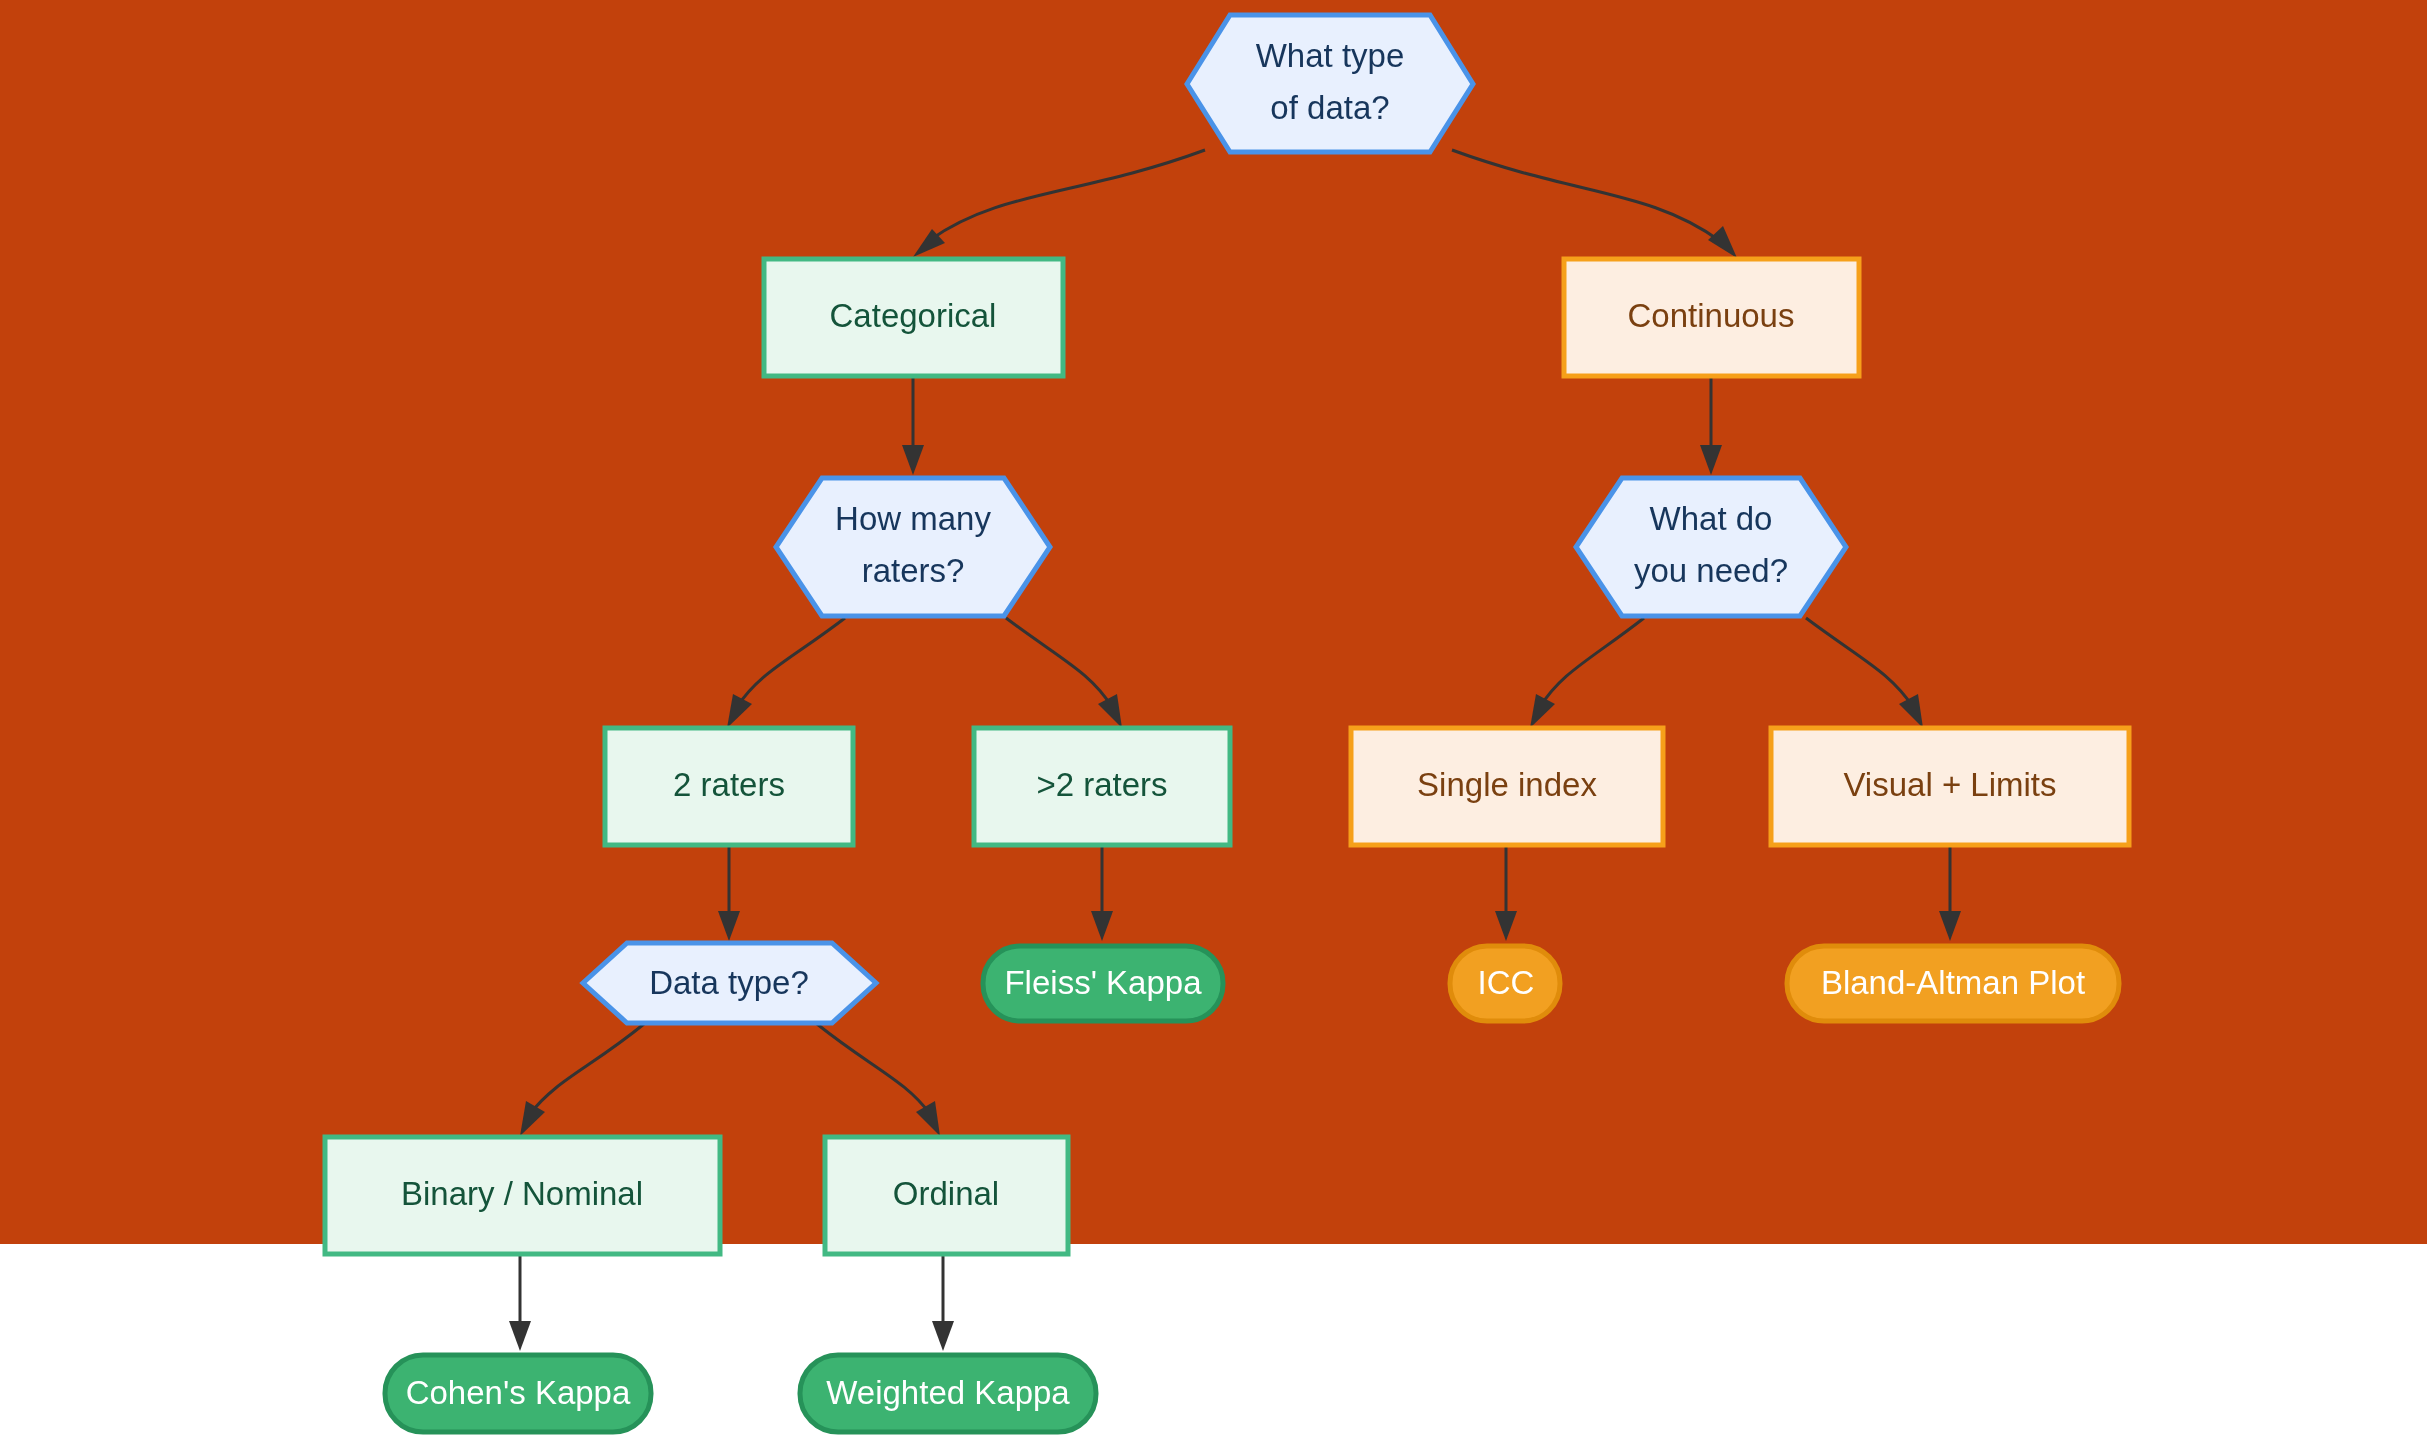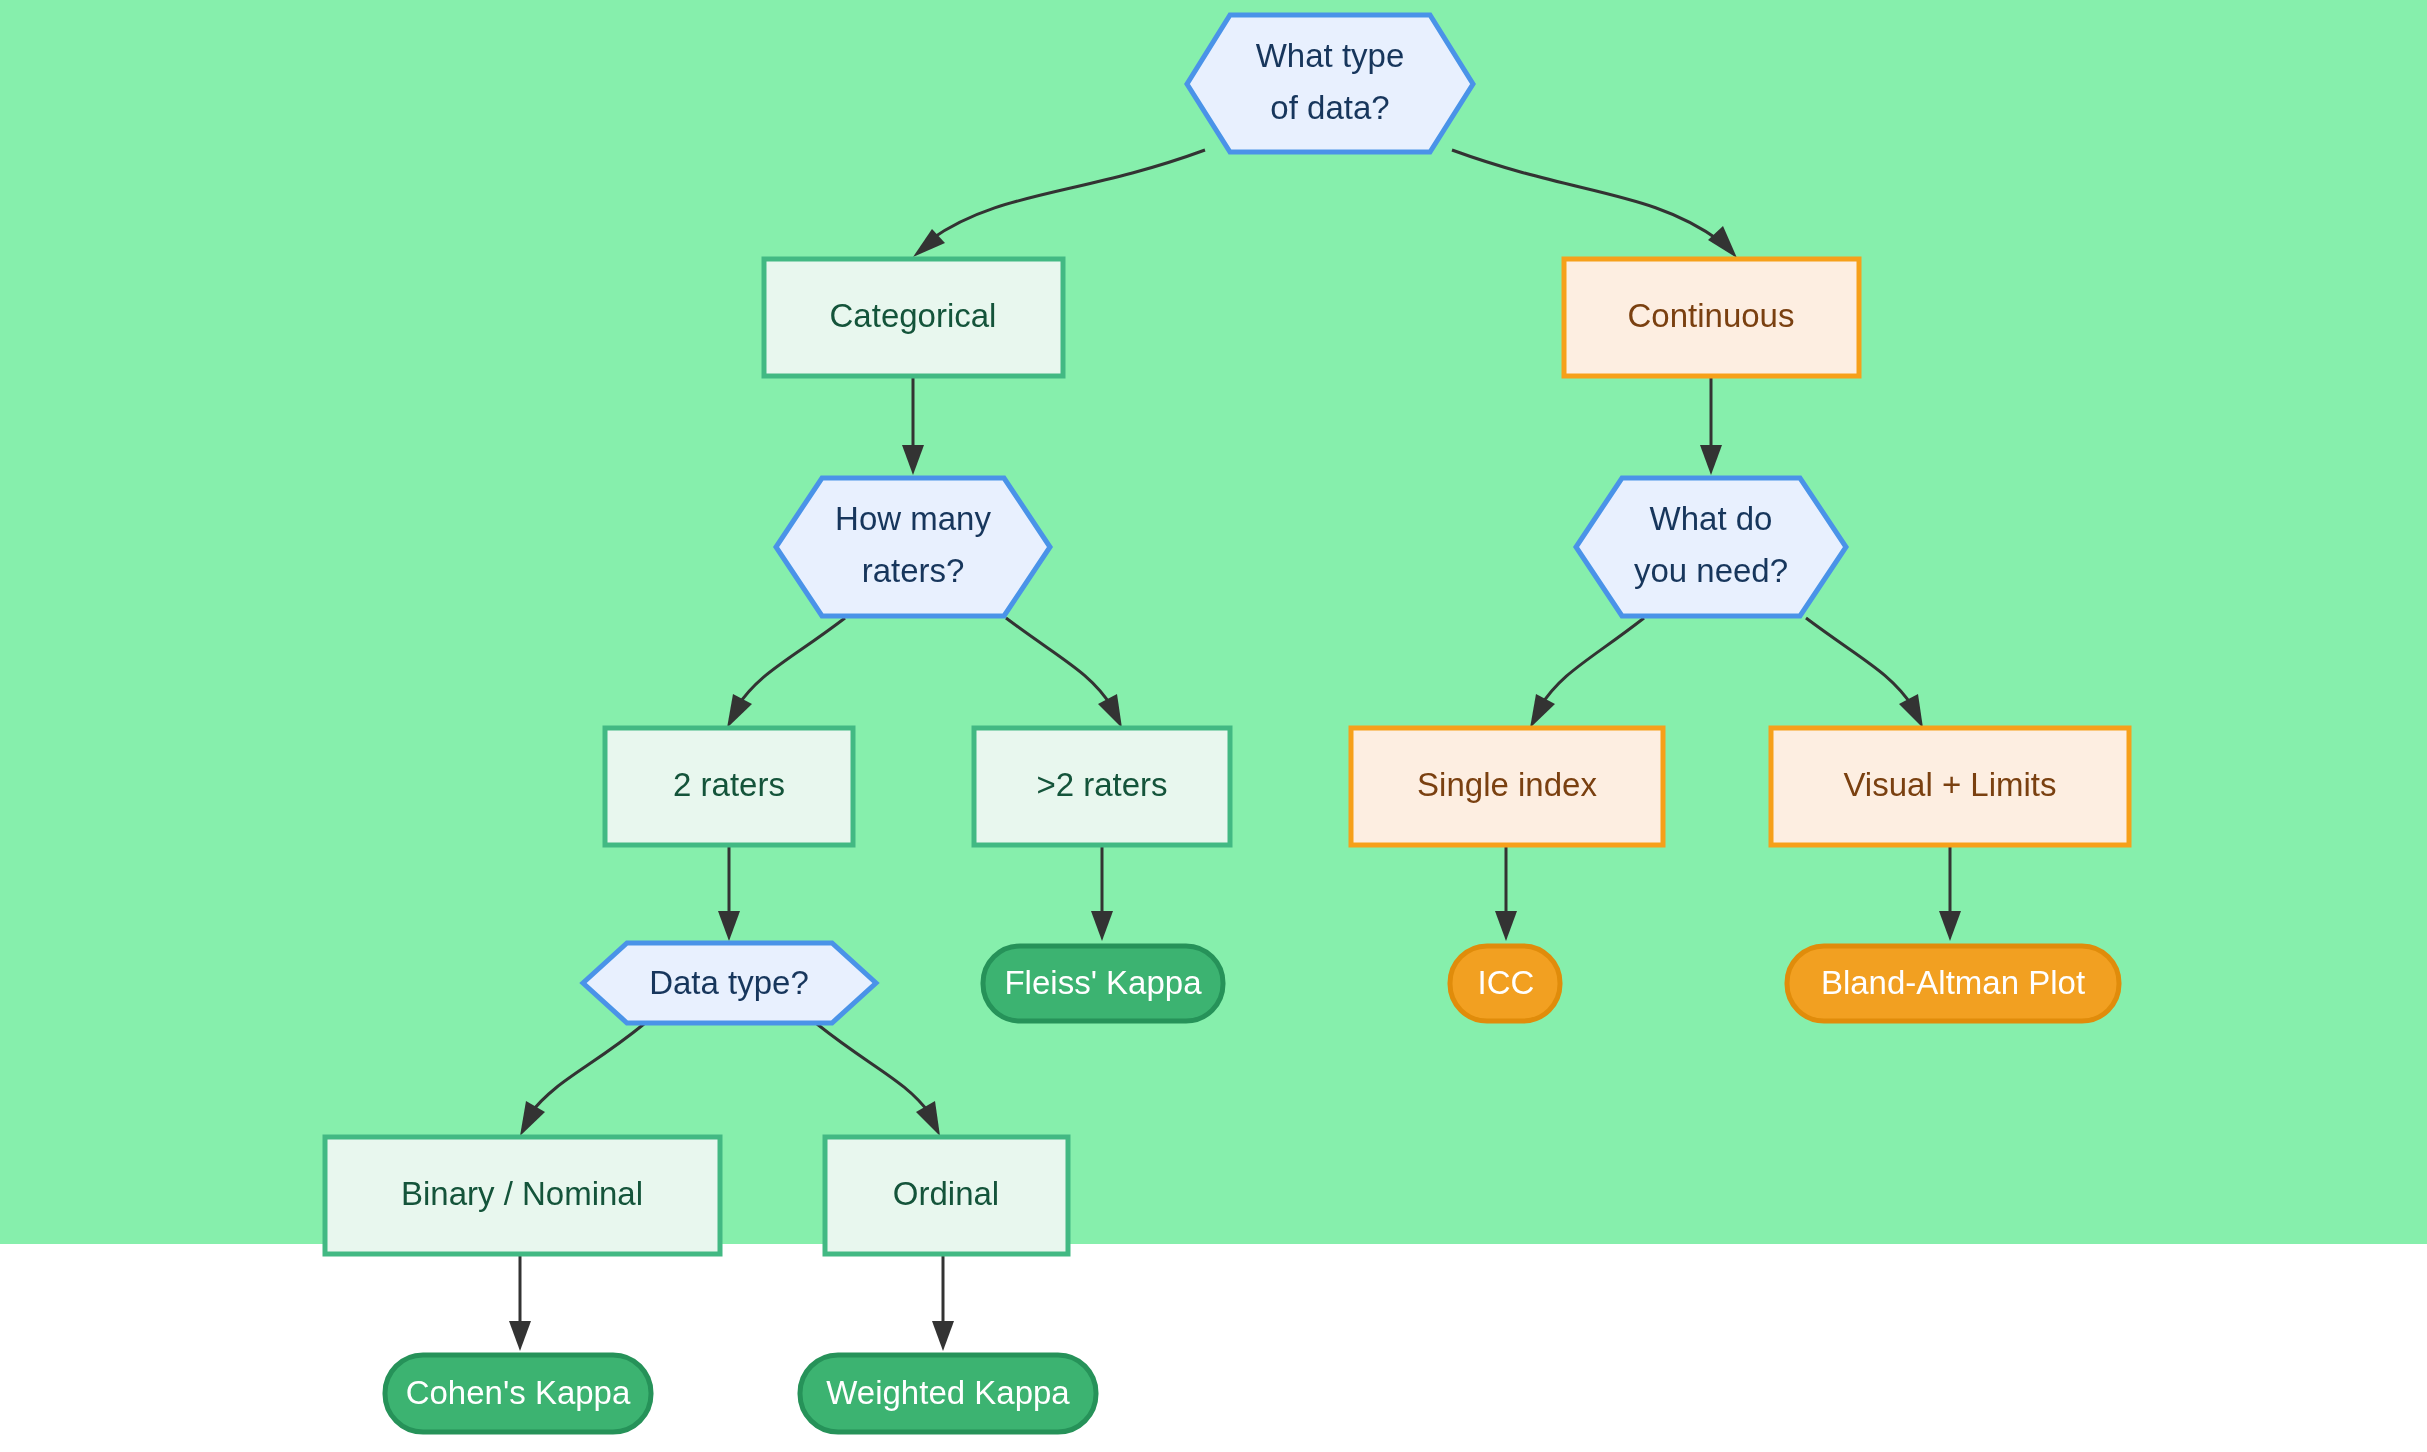--- a/index.html
+++ b/index.html
@@ -10,21 +10,21 @@
   body {
     width: 2427px;
     height: 1452px;
     overflow: hidden;
     font-family: "Liberation Sans", sans-serif;
   }
   #diagram-root {
     position: relative;
     width: 2427px;
     height: 1244px;
-    background: #86efac;
+    background: #c2410c;
   }
   svg#flowchart {
     display: block;
     width: 2427px;
     height: 1452px;
   }
   .edge-path {
     fill: none;
     stroke: #333333;
     stroke-width: 3;

